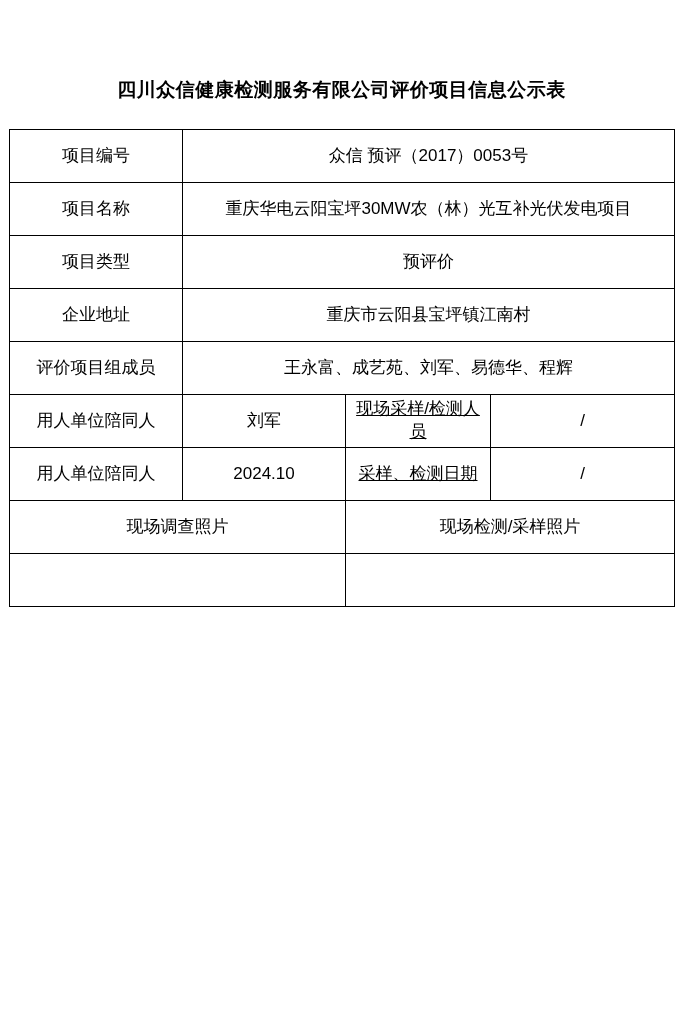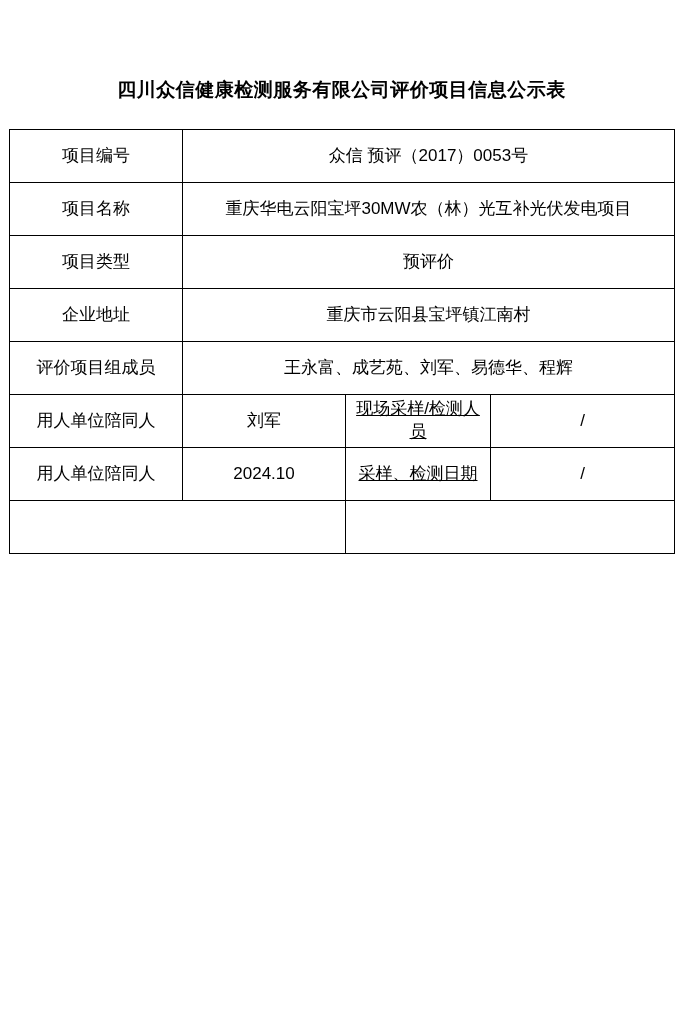--- a/index.html
+++ b/index.html
@@ -152,20 +152,28 @@
           </td>
         <td class="mid-label">
             <span class="cell-text">采样、检测日期</span>
           </td>
         <td>
             <span class="cell-text">/</span>
           </td>
       </tr>
 
       <tr>
+        <td class="photo-head" colspan="2">
+            <span class="cell-text">现场调查照片</span>
+          </td>
+        <td class="photo-head" colspan="2">
+            <span class="cell-text">现场检测/采样照片</span>
+          </td>
+      </tr>
+      <tr>
         <td class="photo-body" colspan="2">
             <span class="cell-text"></span>
           </td>
         <td class="photo-body" colspan="2">
             <span class="cell-text"></span>
           </td>
       </tr>
     </tbody>
   </table>
 

